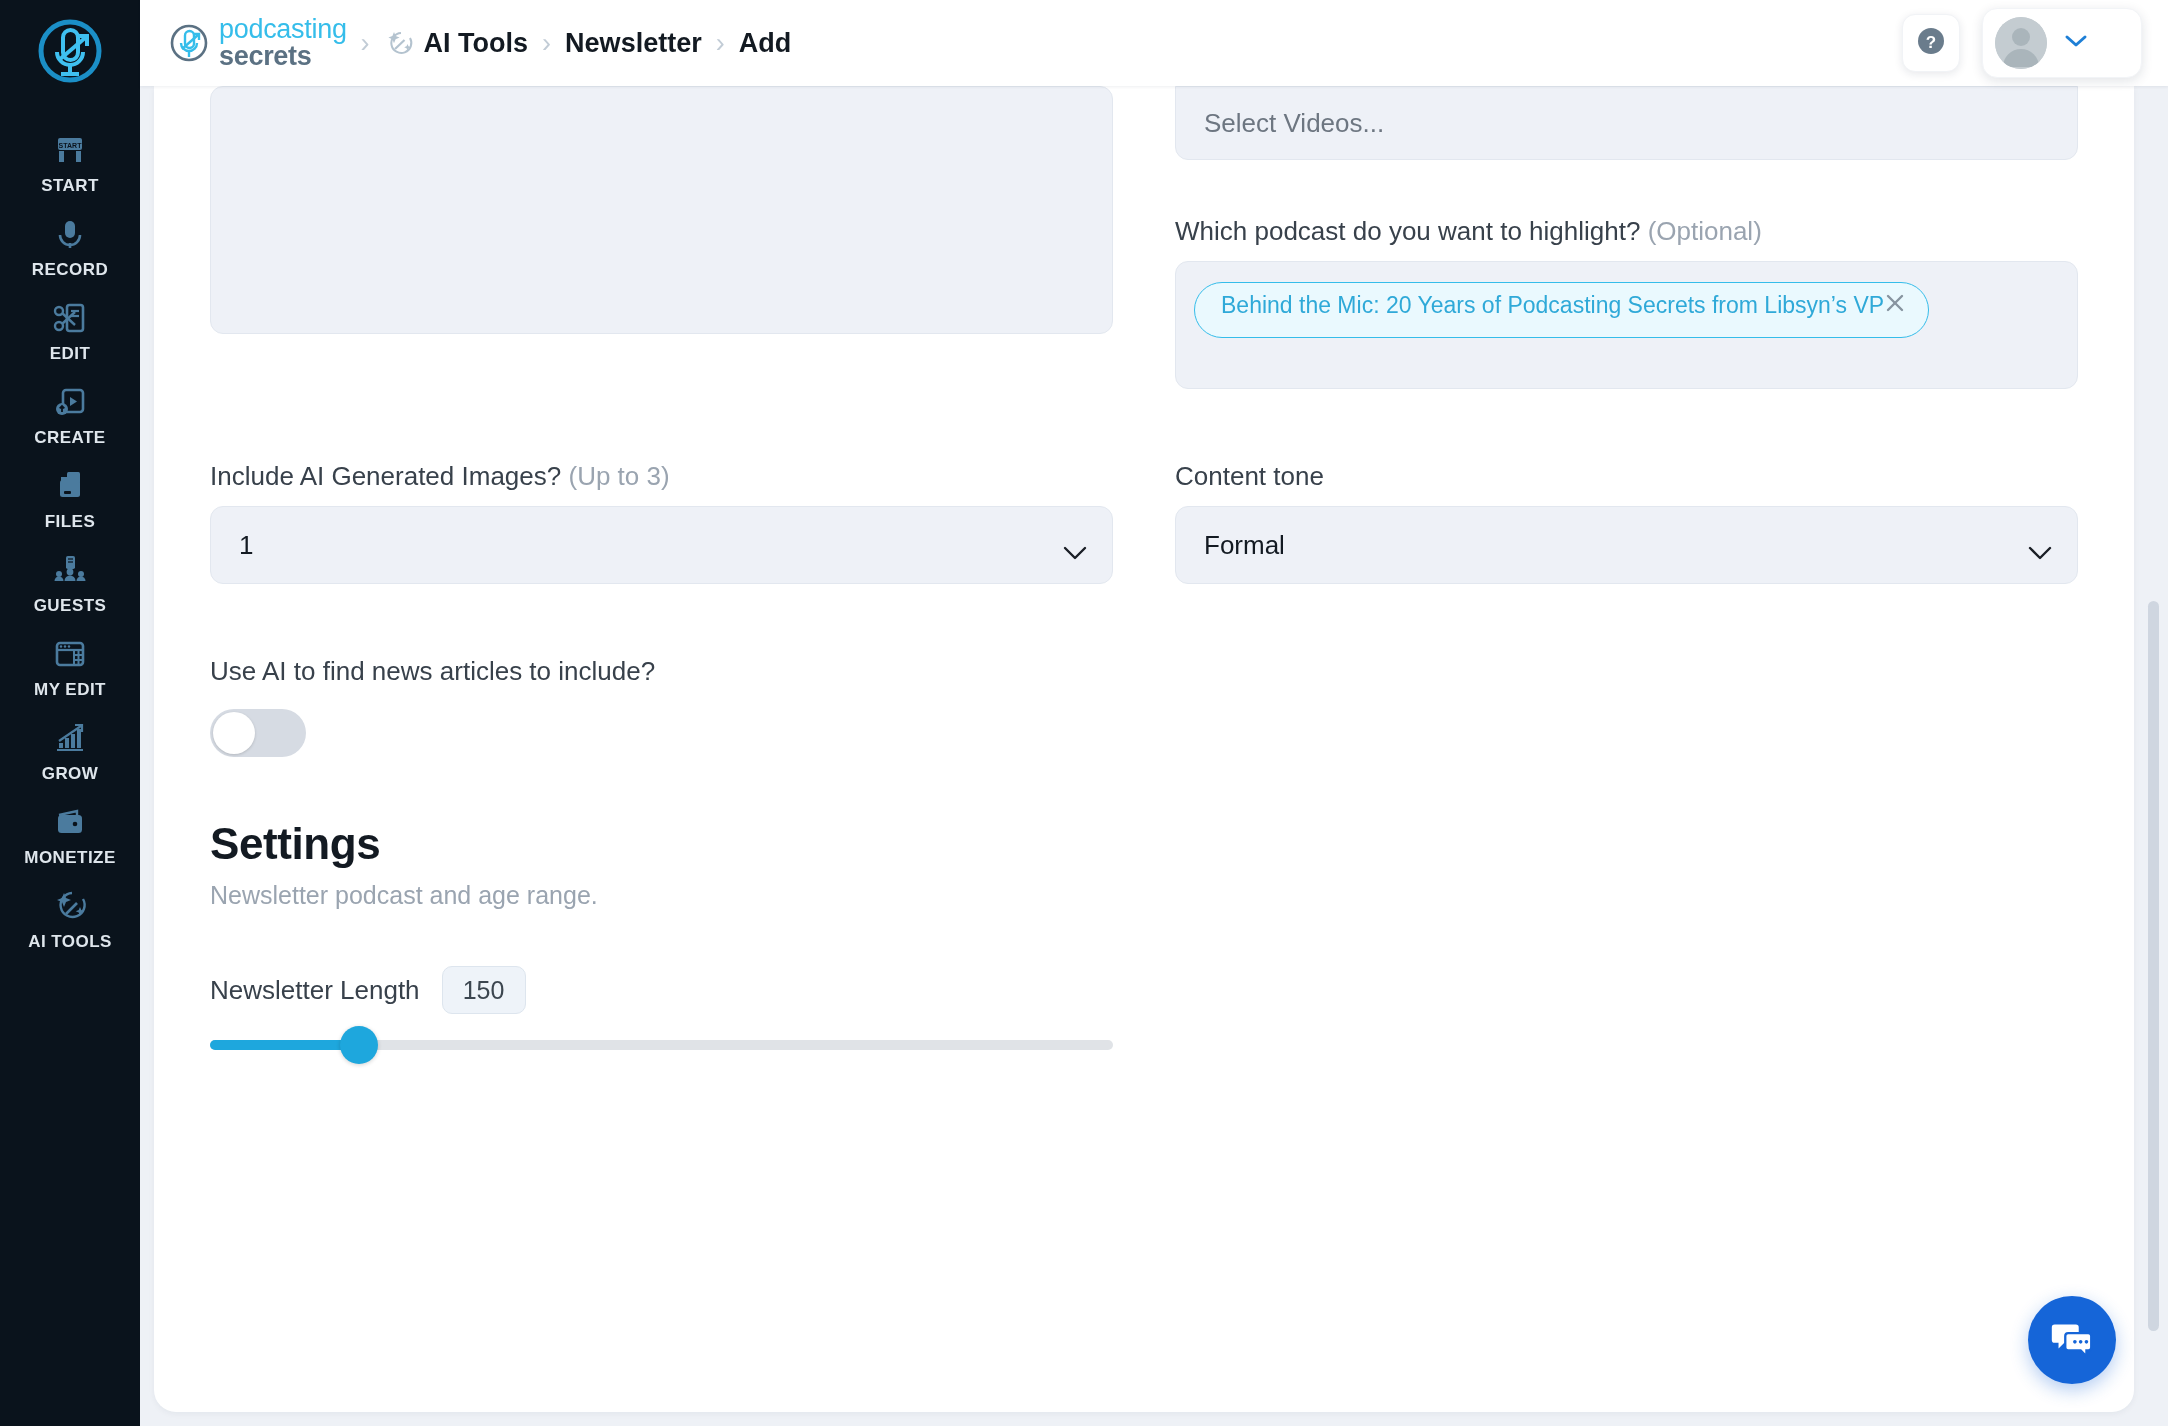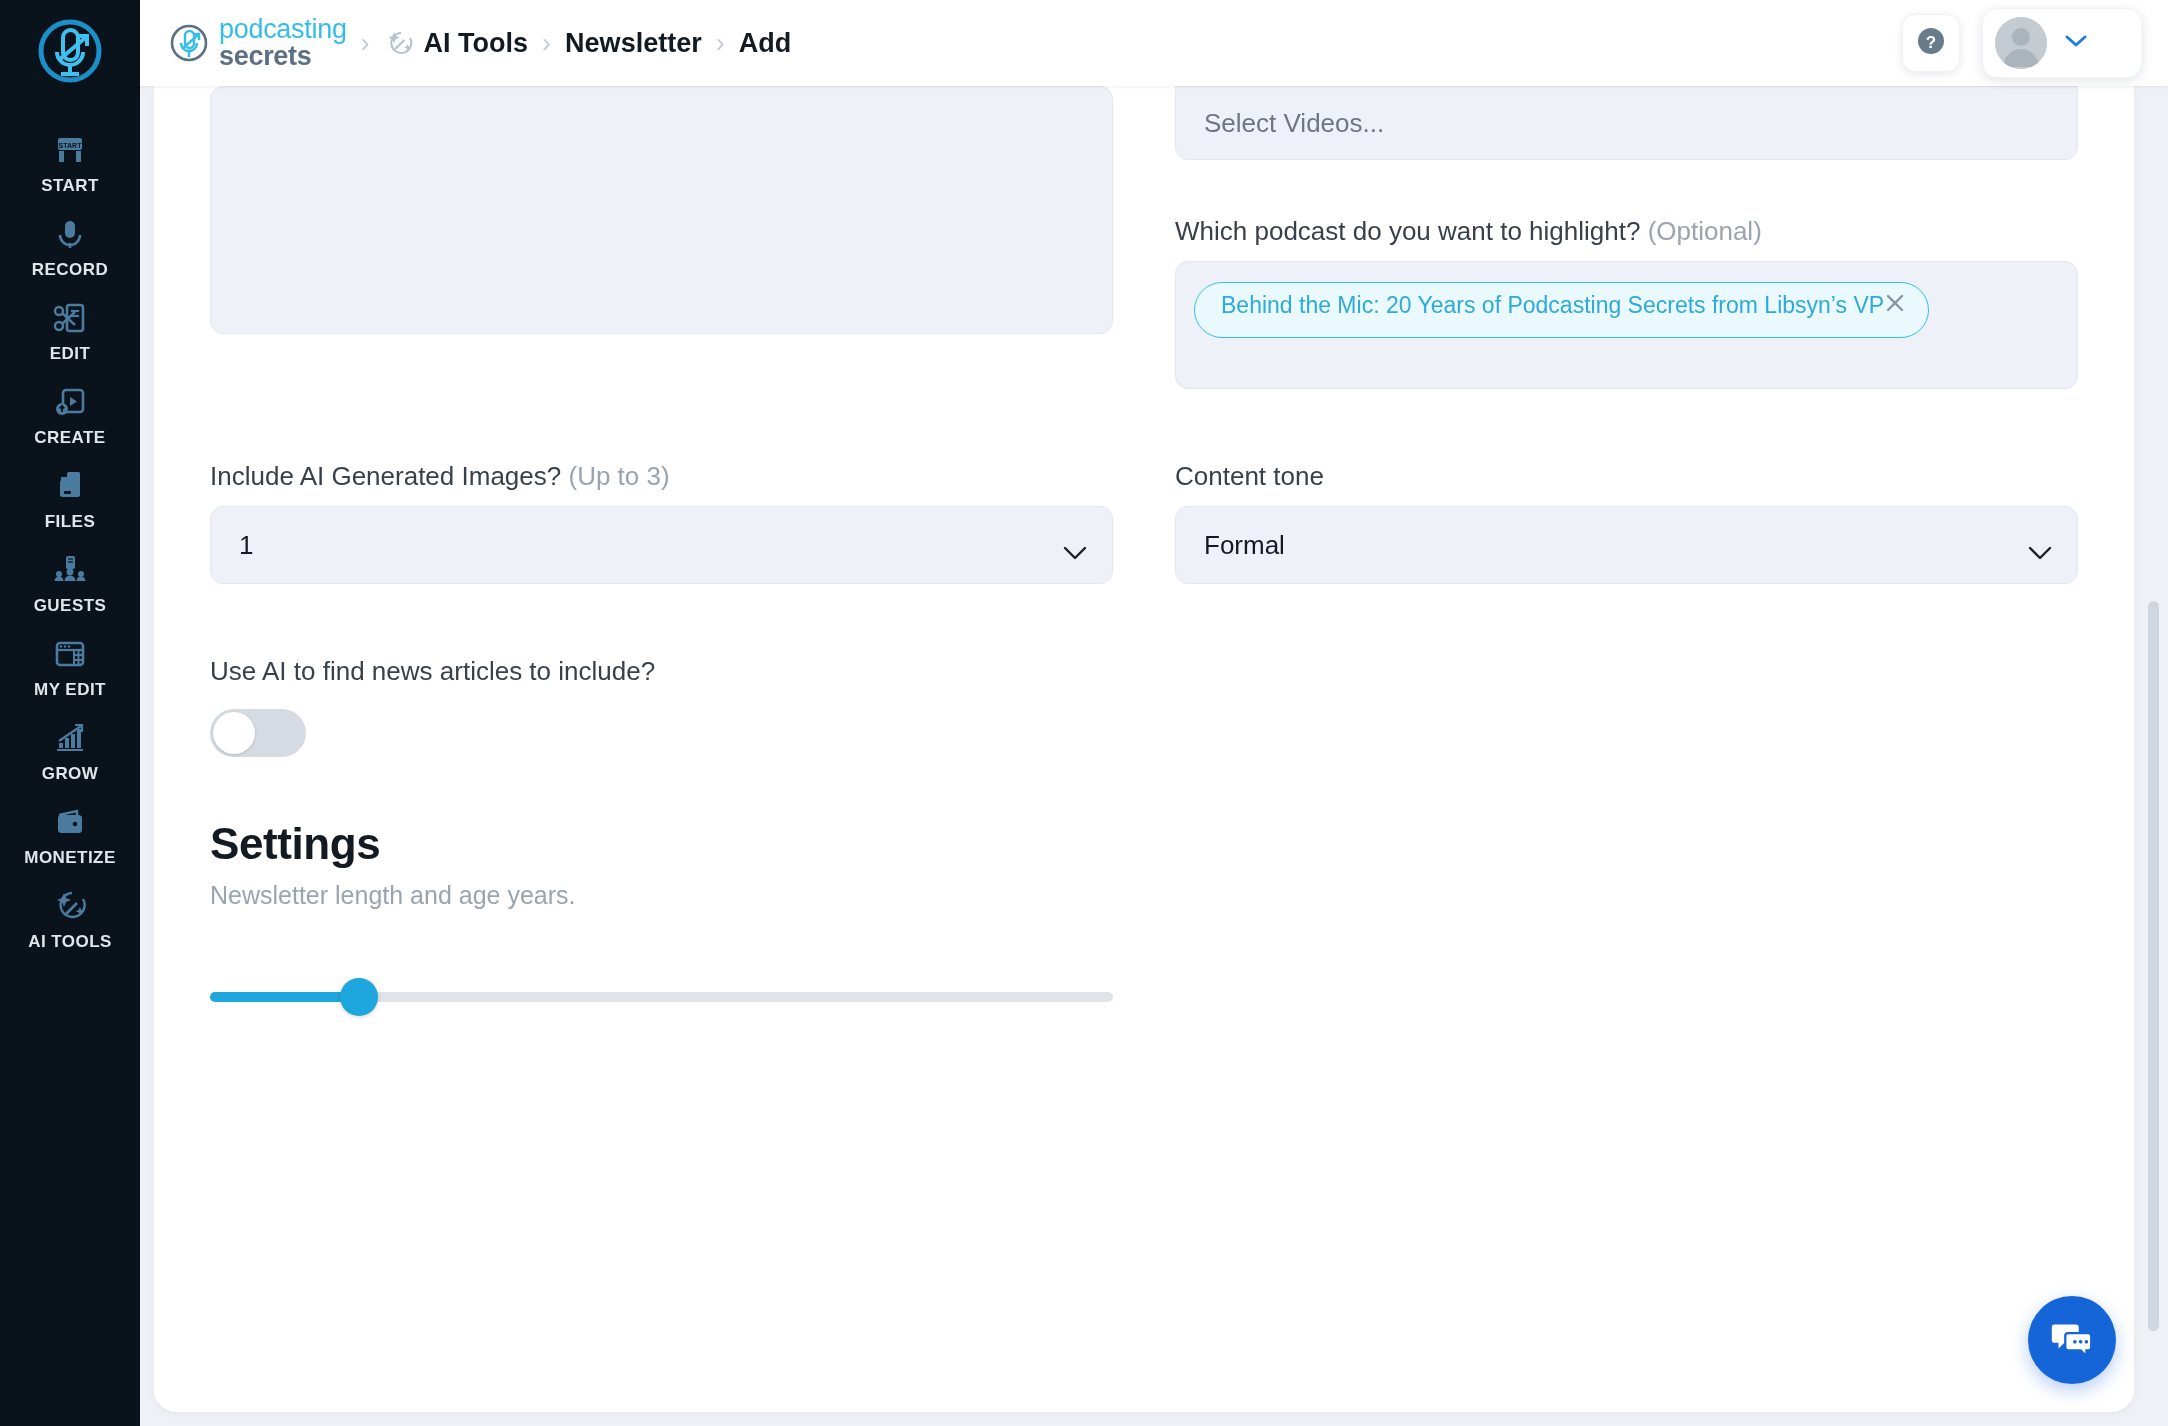--- a/index.html
+++ b/index.html
@@ -457,25 +457,29 @@
 
         <div style="margin-top:72px">
           <label class="field-label" style="margin-bottom:22px">Use AI to find news articles to include?</label>
           <span class="toggle">
             <span class="knob"></span>
           </span>
         </div>
 
         <div style="margin-top:62px">
           <h2 class="section-title">Settings</h2>
-          <p class="section-sub">Newsletter length and age years.</p>
+          <p class="section-sub">Newsletter podcast and age range.</p>
         </div>
 
         <div class="grid" style="margin-top:56px">
           <div>
+            <div class="slider-row">
+              <span class="slider-label">Newsletter Length</span>
+              <span class="slider-value">150</span>
+            </div>
             <div class="slider-track">
               <span class="slider-fill" id="sliderFill" style="width: 16.5%;"></span>
               <span class="slider-thumb" id="sliderThumb" style="left: 16.5%;"></span>
             </div>
           </div>
 
         </div>
 
 
       </section>

